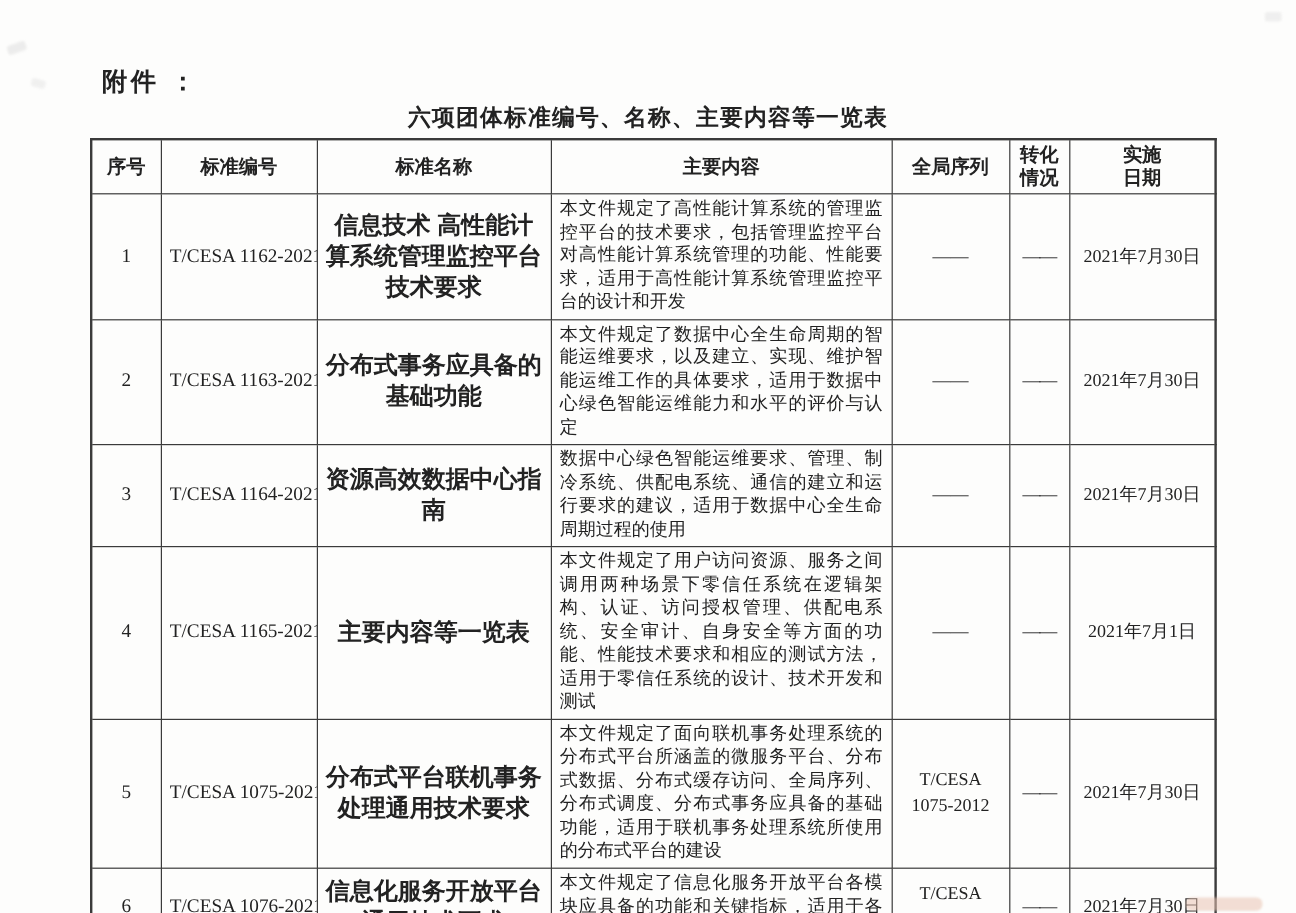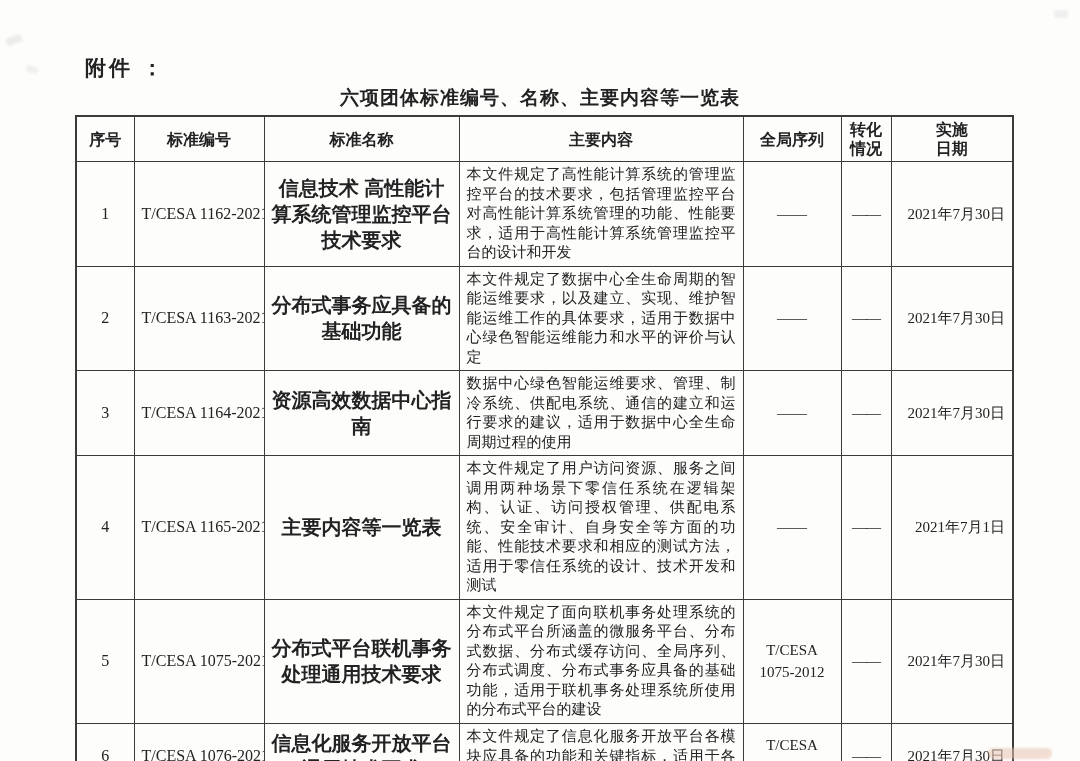--- a/index.html
+++ b/index.html
@@ -55,21 +55,21 @@
   tbody tr:nth-child(5){height:115px;}
   tbody tr:nth-child(6){height:67px;}
   td{font-size:15px;line-height:20px;}
   td.c-seq{text-align:center;font-size:16px;}
   td.c-code{text-align:center;font-size:16px;white-space:nowrap;letter-spacing:0px;}
   td.c-name{text-align:center;font-size:20px;line-height:26px;padding-left:10px;padding-right:8px;font-weight:600;
     font-family:"Liberation Sans","DejaVu Sans",sans-serif;}
   td.c-content{text-align:justify;font-size:15px;line-height:19.5px;padding:4px 6px;}
   td.c-replaced{text-align:center;font-size:15px;line-height:22px;}
   td.c-conv{text-align:center;font-size:15px;letter-spacing:-1px;padding:3px 2px;}
-  td.c-date{text-align:right;font-size:15px;white-space:nowrap;padding:3px 4px;}
+  td.c-date{text-align:center;font-size:15px;white-space:nowrap;padding:3px 4px;}
   
   .artifact{position:absolute;pointer-events:none;}
   .a1{left:6px;top:36px;width:16px;height:8px;background:#d9d9d9;opacity:.45;border-radius:2px;transform:rotate(-20deg);filter:blur(1px);}
   .a2{left:26px;top:66px;width:12px;height:7px;background:#dedede;opacity:.4;border-radius:2px;transform:rotate(15deg);filter:blur(1px);}
   .a3{left:1054px;top:10px;width:14px;height:8px;background:#dcdcdc;opacity:.4;border-radius:2px;filter:blur(1px);}
   .a4{left:988px;top:748px;width:64px;height:11px;background:var(--artifact);opacity:.55;border-radius:5px;filter:blur(1px);}
 </style>
 </head>
 <body>
 

